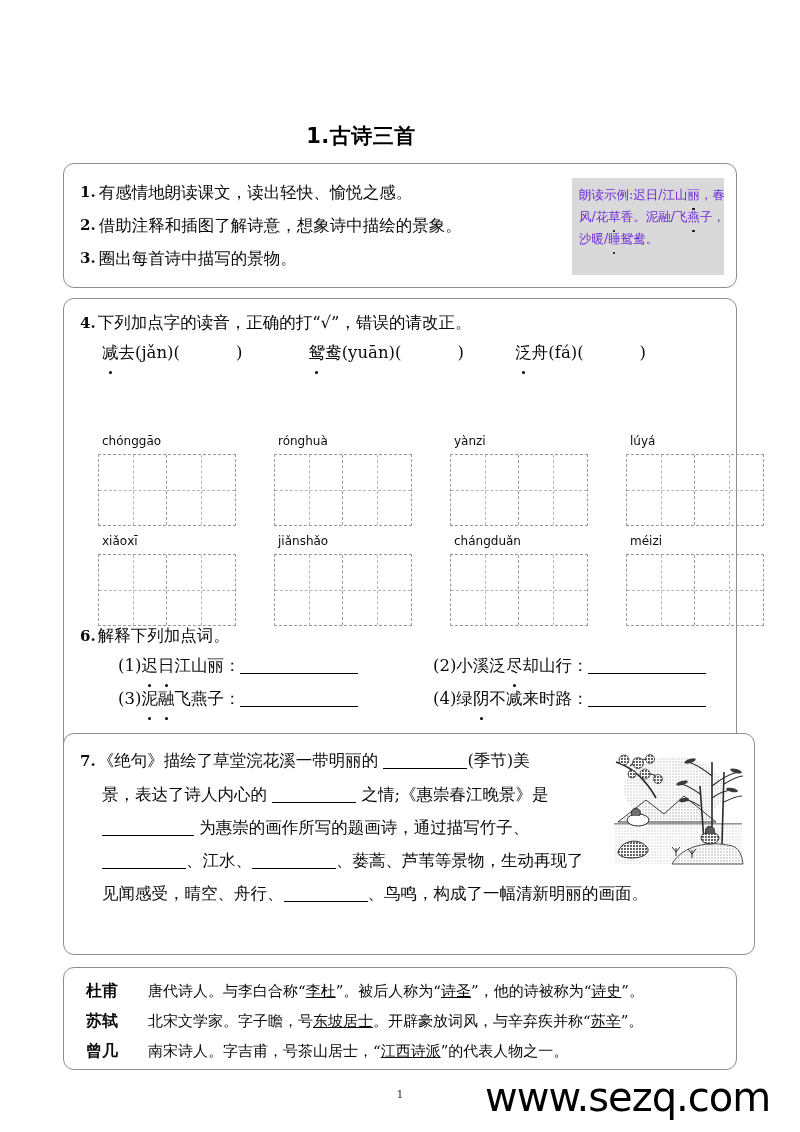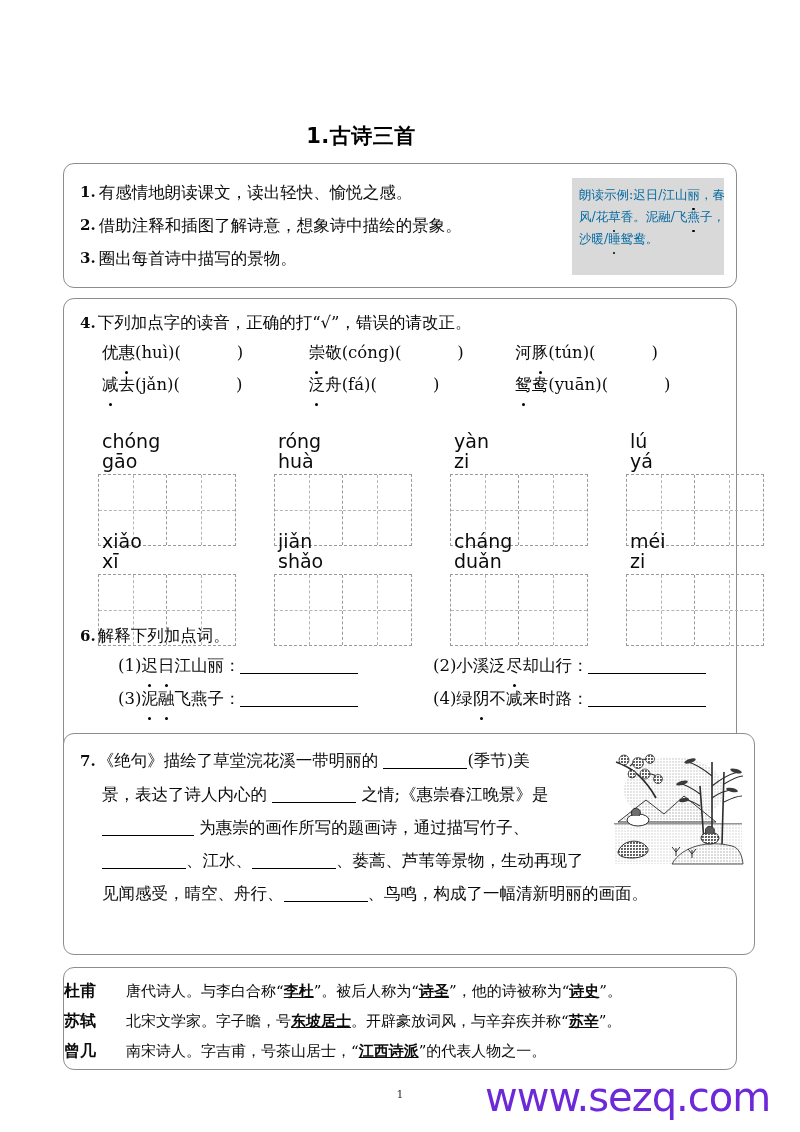--- a/index.html
+++ b/index.html
@@ -65,21 +65,21 @@
 
   
   .read-example {
     position: absolute;
     left: 508px; top: 14px;
     width: 152px; height: 97px;
     background: #d9d9d9;
     padding: 6px 7px 4px 7px;
     font-size: 12.5px;
     line-height: 22px;
-    color: #0369a1;
+    color: #6d28d9;
     font-family: "DejaVu Serif", "Liberation Serif", serif;
   }
   .read-example .ln { white-space: nowrap; position: relative; }
 
   
   .dotc { position: relative; display: inline-block; }
   .dotc::after {
     content: "";
     position: absolute;
     left: 50%; bottom: -5px;
@@ -115,25 +115,24 @@
 
   
   #q5-head { left: 16px; top: 104px; }
 
   .tianzi-row { position: absolute; display: flex; }
   .tz-group { position: relative; }
   .tz-pinyin {
     display: flex;
     justify-content: flex-start;
     font-family: "DejaVu Sans", "Liberation Sans", sans-serif;
-    font-size: 19px;
+    font-size: 12px;
     line-height: 20px;
     margin-bottom: 3px;
     padding: 0 4px;
-    flex-direction: column;
   }
   .tz-grid {
     display: flex;
     border: 1px dashed #9a9a9a;
     height: 72px;
   }
   .tz-cell {
     width: 68px;
     position: relative;
     border-right: 1px dashed #9a9a9a;
@@ -180,53 +179,53 @@
 
   
   .illus {
     position: absolute;
     right: 10px; top: 12px;
     width: 132px; height: 122px;
   }
 
   
   #box-authors { left: 63px; top: 967px; width: 674px; height: 103px; }
-  .auth-list { position: absolute; left: 0; top: 8px; width: 648px; }
+  .auth-list { position: absolute; left: 22px; top: 8px; width: 648px; }
   .auth-row {
     display: flex;
     align-items: baseline;
     font-size: 15.5px;
     line-height: 29px;
     white-space: nowrap;
   }
   .auth-name {
     width: 62px;
     font-weight: bold;
     font-size: 16px;
     flex: 0 0 62px;
   }
   .auth-desc { font-size: 15px; }
-  .u { text-decoration: underline; font-weight: bold; text-align: center; }
+  .u { text-decoration: underline; font-weight: normal; text-align: center; }
 
   
   .page-num {
     position: absolute;
     left: 0; top: 1088px;
     width: 800px;
     text-align: center;
     font-size: 11px;
     color: #333;
     font-family: "DejaVu Serif", serif;
   }
   .watermark {
     position: absolute;
     left: 485px; top: 1074px;
     font-family: "DejaVu Sans", "Liberation Sans", sans-serif;
     font-size: 40px;
-    color: #6d28d9;
+    color: #000000;
     letter-spacing: -1px;
     white-space: nowrap;
   }
 </style>
 </head>
 <body>
 
 <div class="page">
 
   <div class="title">1.古诗三首</div>
@@ -255,28 +254,23 @@
   </div>
 
   <div class="box" id="box-ex">
 
     <div class="q" id="q4-head">
       <span class="qnum">4.</span><span>下列加点字的读音，正确的打“√”，错误的请改正。</span>
     </div>
 
     <div class="q4grid">
       <div class="q4row">
-        <div class="q4cell">优<span class="dotc">惠</span>(<span>huì</span>)(<span class="gap-s"></span>)</div>
-        <div class="q4cell"><span class="dotc">崇</span>敬(<span>cóng</span>)(<span class="gap-s"></span>)</div>
-        <div class="q4cell">河<span class="dotc">豚</span>(<span>tún</span>)(<span class="gap-s"></span>)</div>
-      </div>
-      <div class="q4row">
         <div class="q4cell"><span class="dotc">减</span>去(<span>jǎn</span>)(<span class="gap-s"></span>)</div>
+        <div class="q4cell"><span class="dotc">鸳</span>鸯(<span>yuān</span>)(<span class="gap-s"></span>)</div>
         <div class="q4cell"><span class="dotc">泛</span>舟(<span>fá</span>)(<span class="gap-s"></span>)</div>
-        <div class="q4cell"><span class="dotc">鸳</span>鸯(<span>yuān</span>)(<span class="gap-s"></span>)</div>
       </div>
     </div>
 
 
     <div class="tianzi-row" style="left:34px; top:132px; gap:38px;">
       <div class="tz-group">
         <div class="tz-pinyin">
           <span>chóng</span>
           <span>gāo</span>
         </div>

